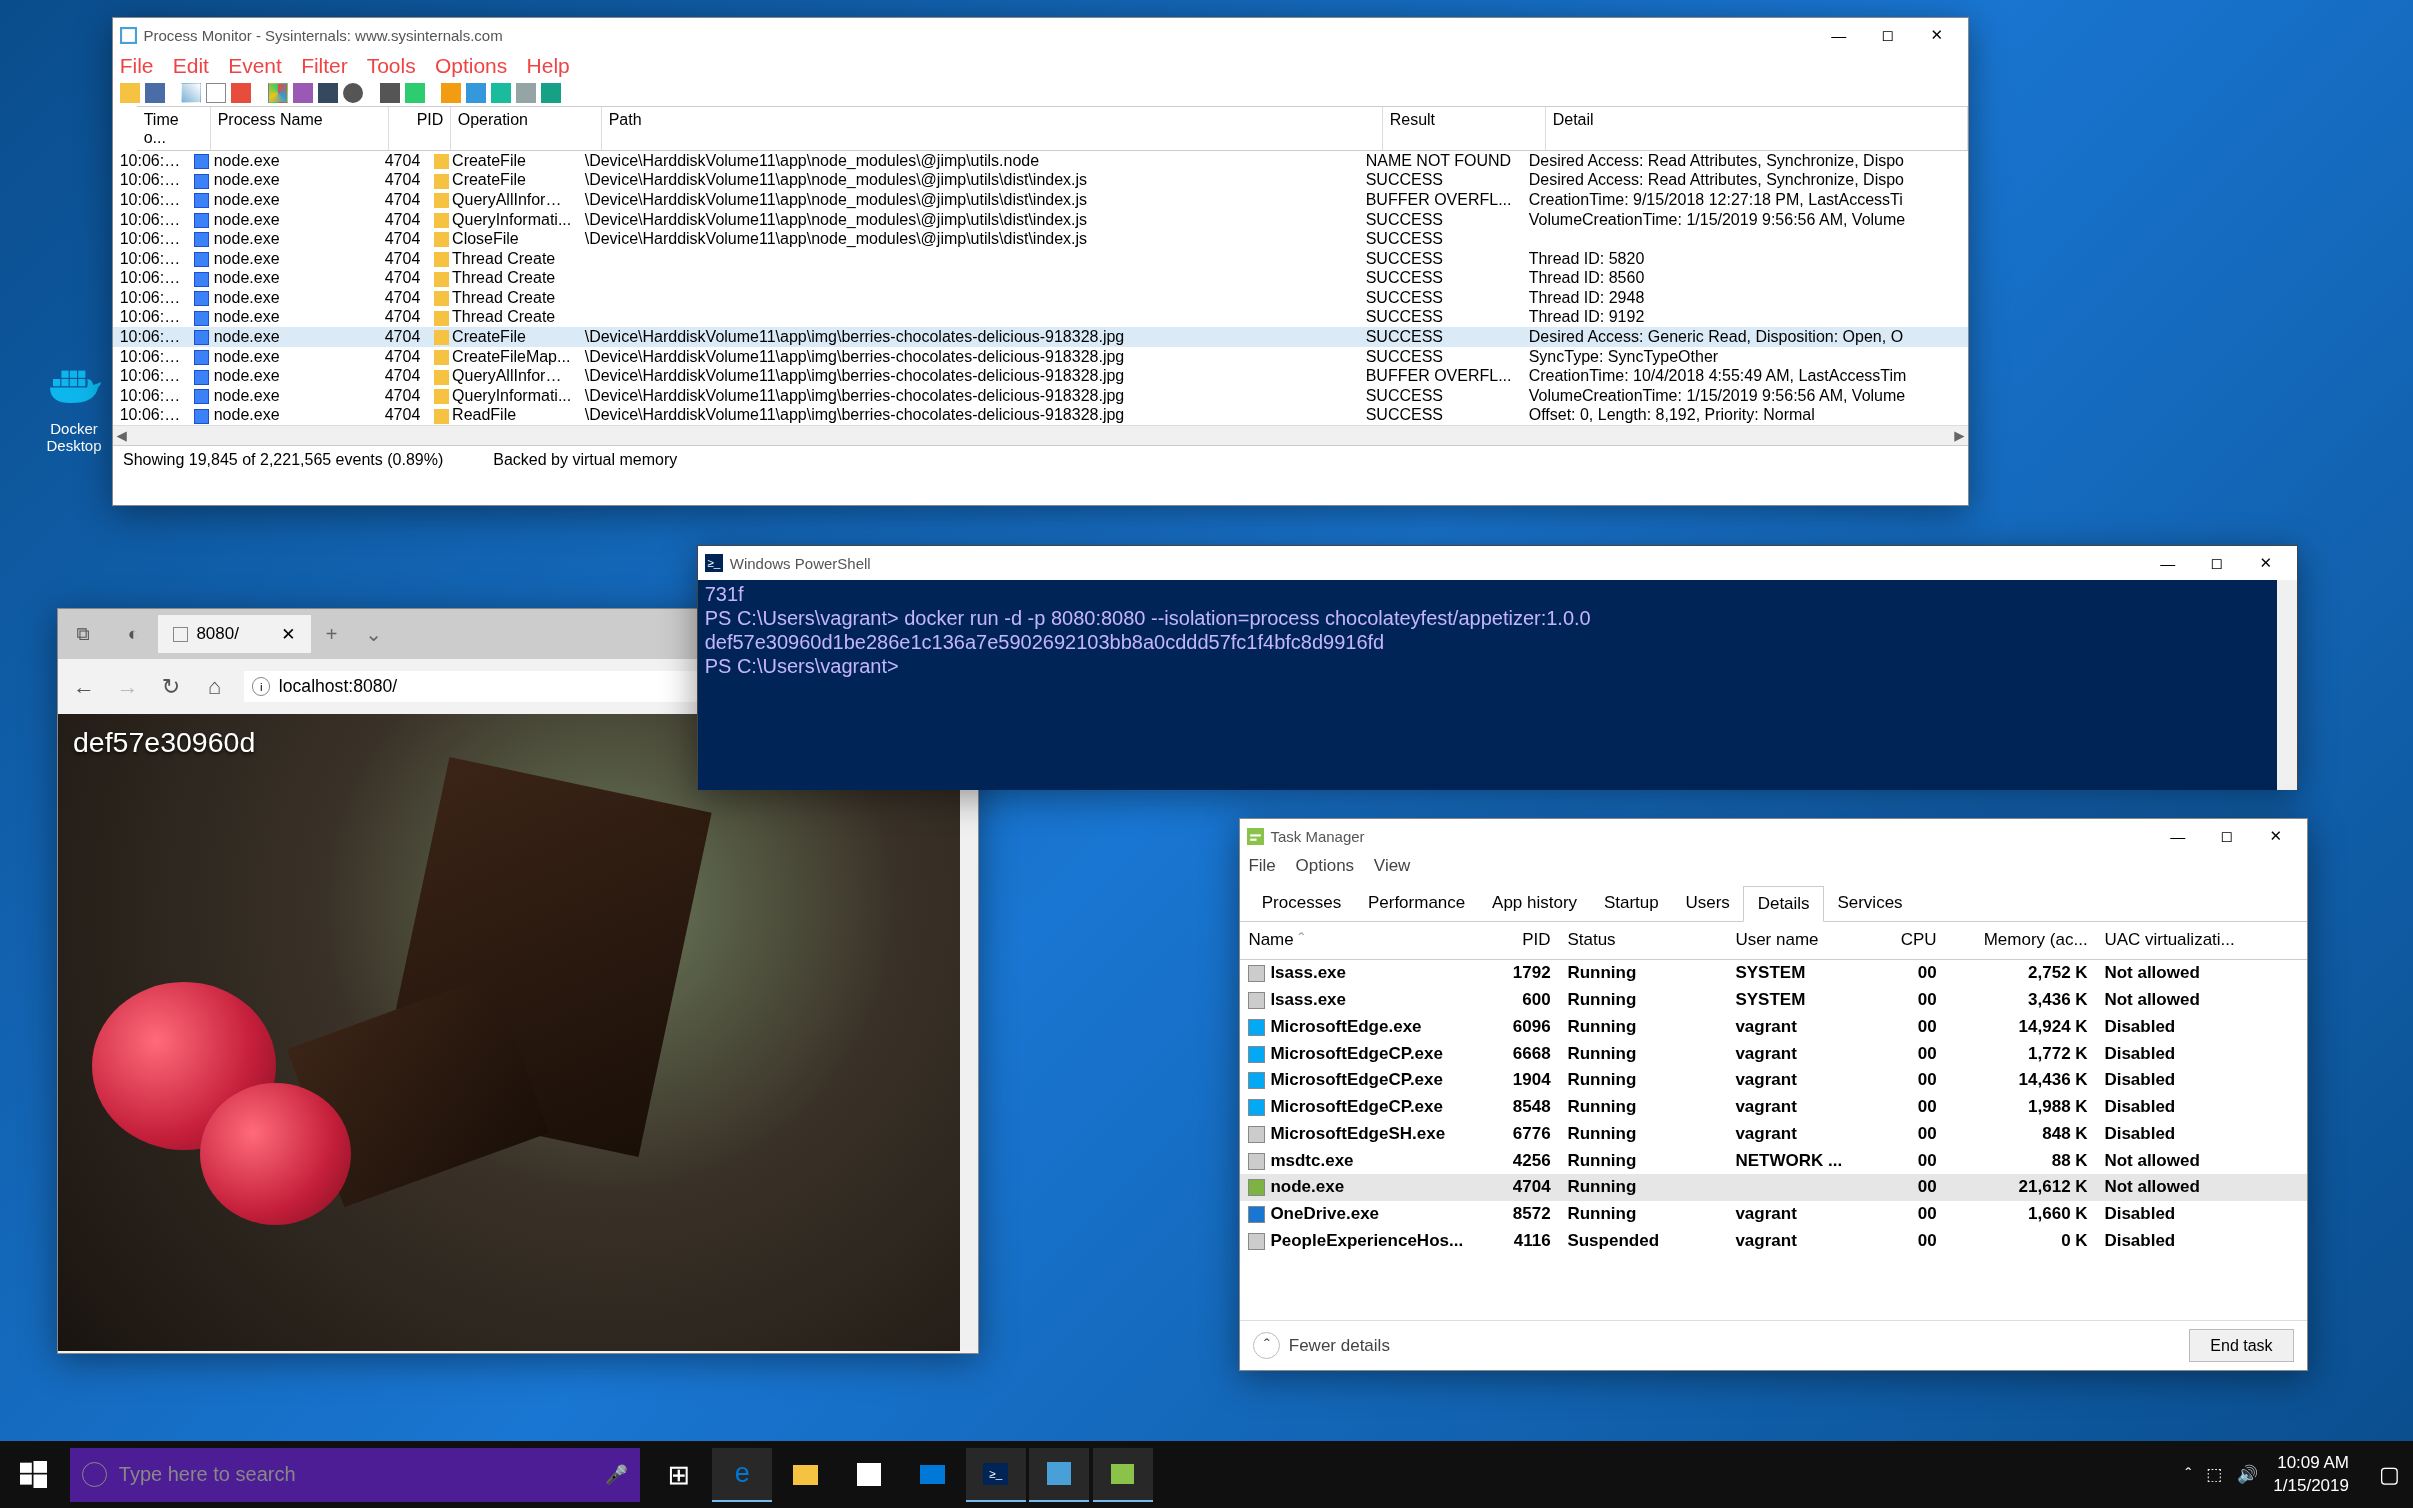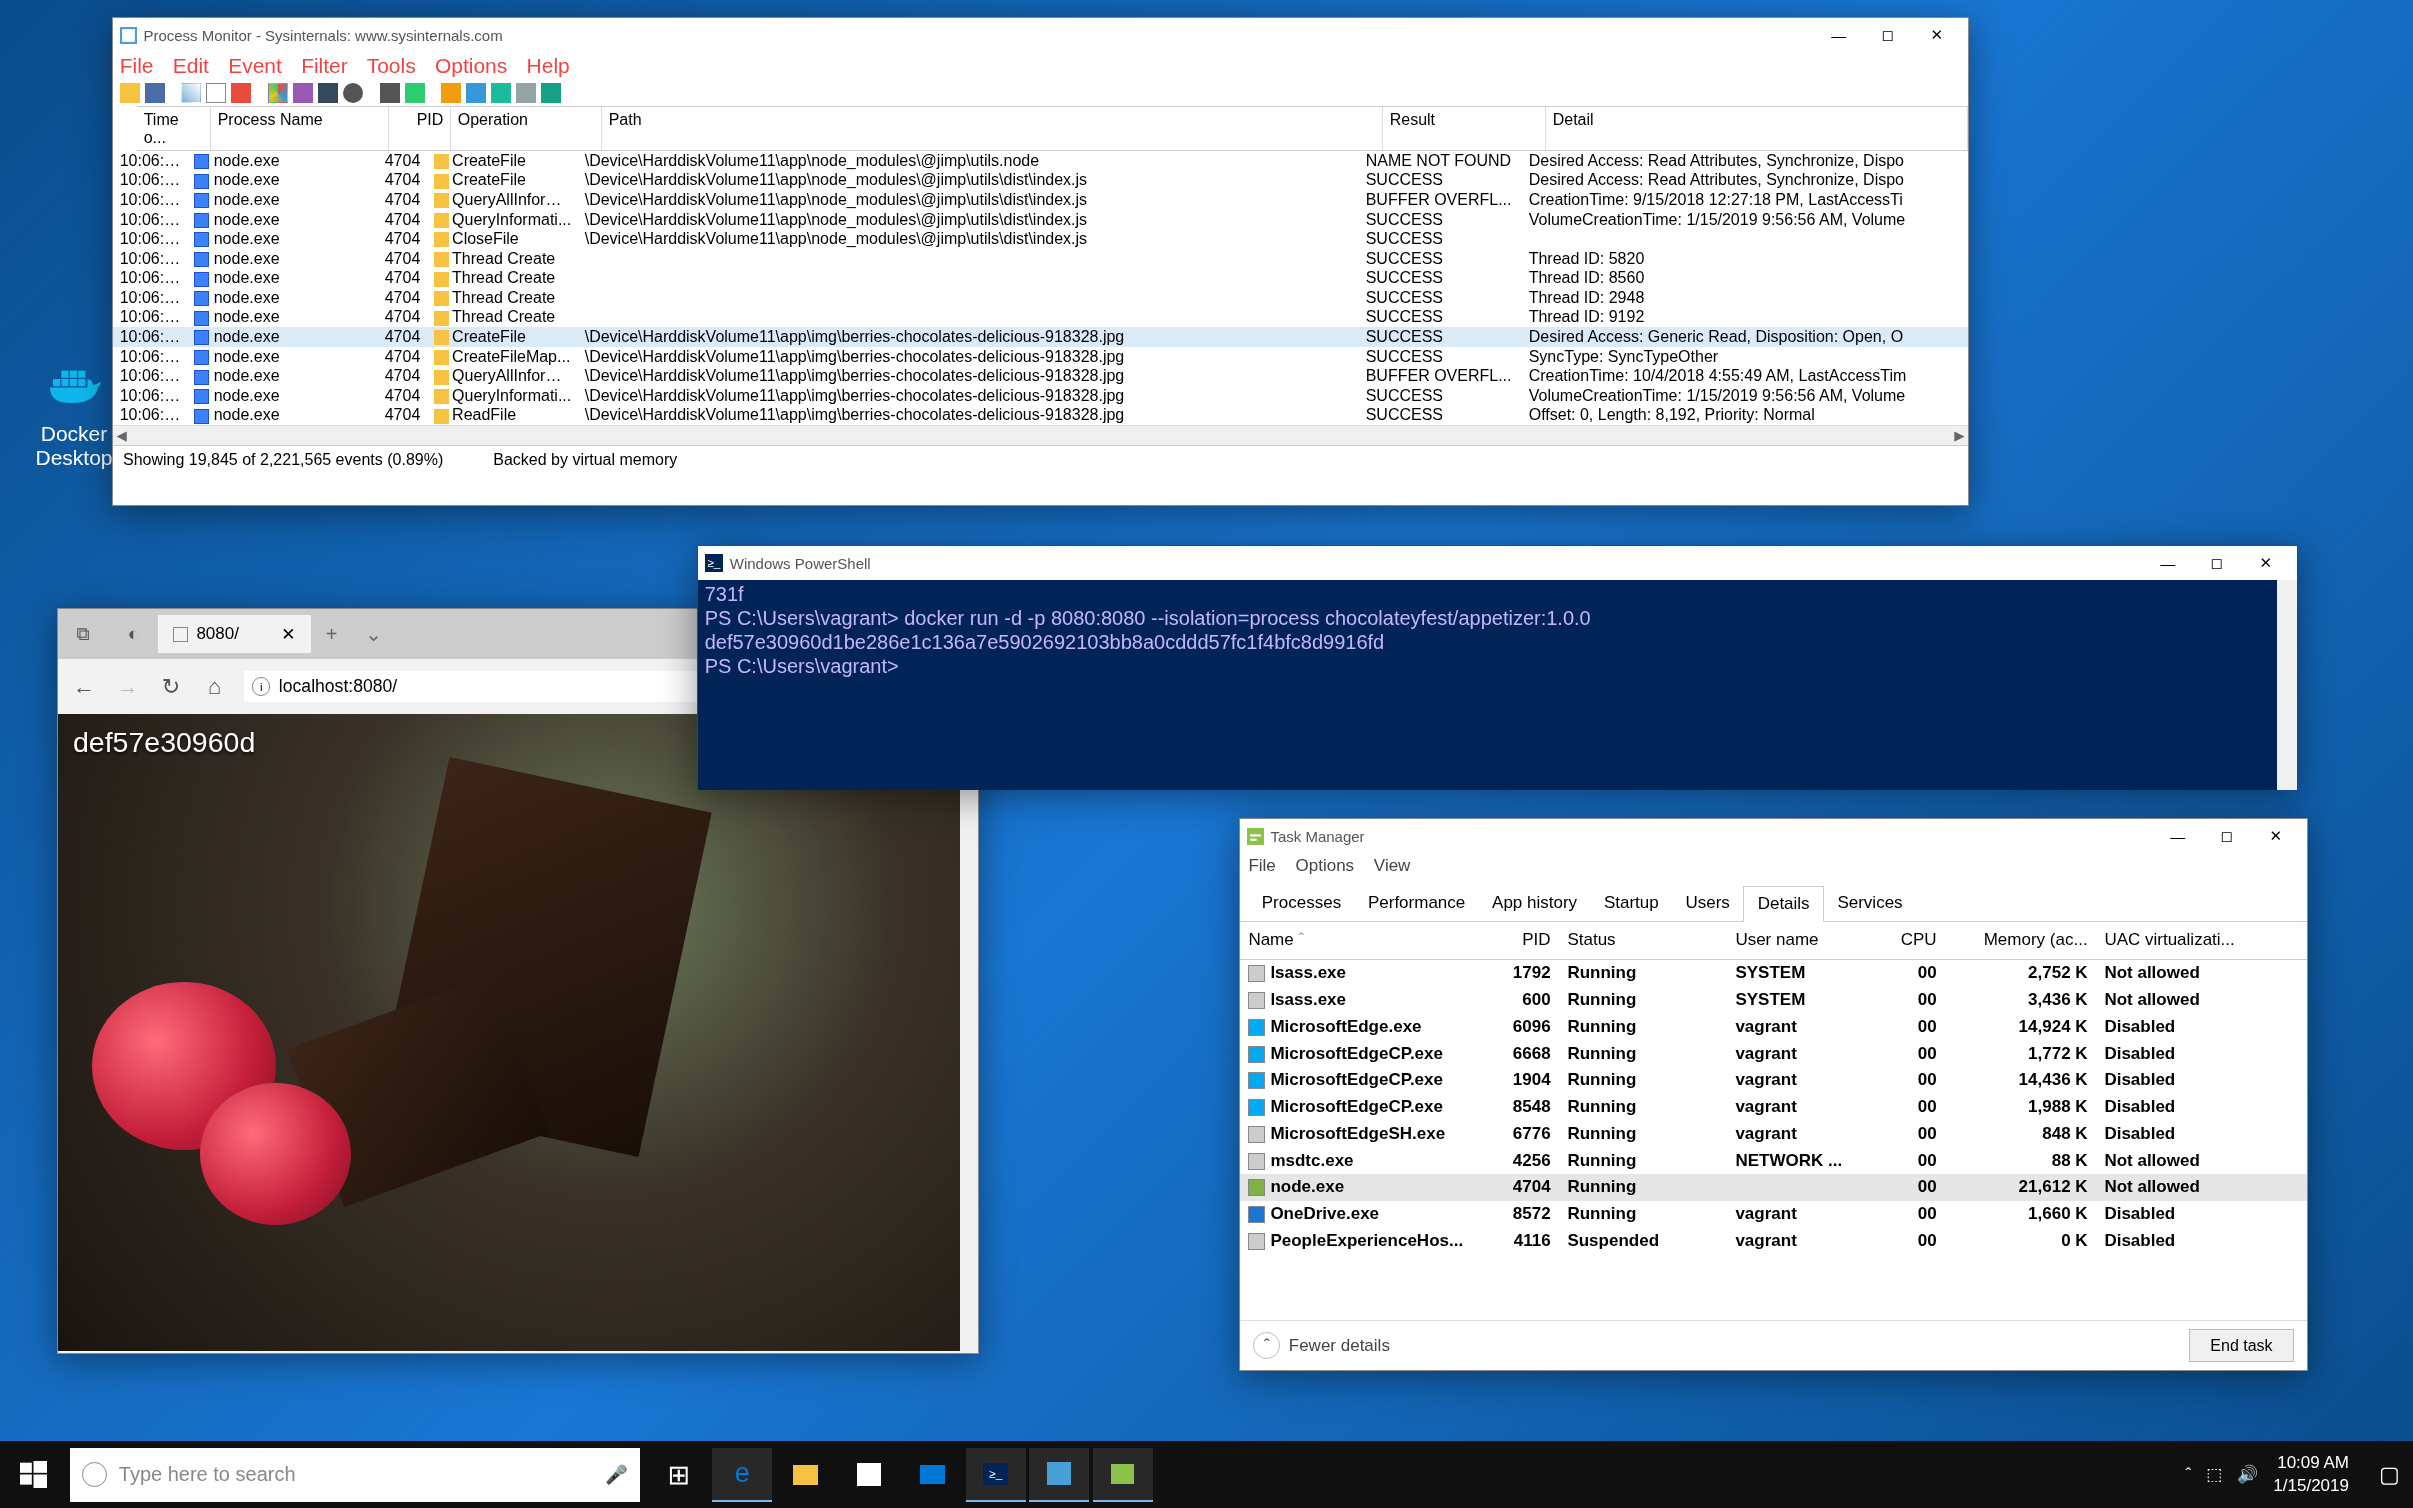--- a/index.html
+++ b/index.html
@@ -1,19 +1,19 @@
 <!DOCTYPE html>
 <html style="font-size:13.4px"><head>
 <meta charset="utf-8">
 <style>
 * { box-sizing: border-box; margin: 0; padding: 0; font-family: "Segoe UI", Tahoma, sans-serif; }
 body { width: 2413px; height: 1508px; background: linear-gradient(135deg, #0a4d8c 0%, #1976d2 50%, #0a4d8c 100%); position: relative; overflow: hidden; transform-origin: top left; }
 
 
-.desktop-icon { position: absolute; left: 23.5px; top: 360px; width: 101px; text-align: center; color: #fff; font-size: 21px; cursor: pointer; }
+.desktop-icon { position: absolute; left: 23.5px; top: 360px; width: 101px; text-align: center; color: #fff; font-size: 15px; cursor: pointer; }
 .desktop-icon .whale { width: 60px; height: 50px; margin: 0 auto 6.7px; }
 .whale-body { fill: #0db7ed; }
 
 
 .window { position: absolute; background: #fff; border: 0.8px solid #888; box-shadow: 0 6.7px 34px rgba(0,0,0,0.4); }
 .titlebar { height: 34px; display: flex; align-items: center; padding: 0 6.7px; background: #fff; }
 .titlebar .icon { width: 17px; height: 17px; margin-right: 6.7px; }
 .titlebar .title { flex: 1; font-size: 15px; color: #555; }
 .win-ctrls { display: flex; }
 .win-ctrl { width: 49px; height: 27px; display: flex; align-items: center; justify-content: center; font-size: 15px; cursor: pointer; }
@@ -77,21 +77,21 @@
 #taskmgr .footer { position:absolute; bottom:0; left:0; right:0; height:50px; display:flex; align-items:center; justify-content:space-between; padding: 0 13.4px; border-top:0.8px solid #ddd;}
 #taskmgr .footer .fewer { display:flex; align-items:center; gap:8.4px; font-size:17px; color:#444;}
 #taskmgr .footer .circle { width:27px; height:27px; border:0.8px solid #bbb; border-radius:50%; display:flex; align-items:center; justify-content:center;}
 #taskmgr .endtask { padding: 6.7px 20px; background:#f0f0f0; border:0.8px solid #bbb; font-size:16px;}
 .tm-ico { display:inline-block; width:17px; height:17px; margin-right:5px; vertical-align:middle; border:0.8px solid #888;}
 .ico-green{background:#7cb342} .ico-blue{background:#03a9f4} .ico-gray{background:#ccc} .ico-cloud{background:#1976d2}
 
 
 #taskbar { position:absolute; left:0; right:0; bottom:0; height:67px; background:#101010; display:flex; align-items:center; color:#fff;}
 #taskbar .start { width:67px; display:flex; align-items:center; justify-content:center;}
-#taskbar .search { width:570px; height:54px; background:#ffffff; color:#888; display:flex; align-items:center; padding:0 11.7px; gap:11.7px; font-size:20px; margin-left: 3.4px; justify-content: flex-end;}
+#taskbar .search { width:570px; height:54px; background:#4c1d95; color:#888; display:flex; align-items:center; padding:0 11.7px; gap:11.7px; font-size:20px; margin-left: 3.4px; justify-content: flex-end;}
 #taskbar .search .cortana { width:25px; height:25px; border:1.7px solid #888; border-radius:50%;}
 #taskbar .search .mic { margin-left:auto; font-size:18.4px;}
 #taskbar .tbicons { display:flex; gap: 3.4px; margin-left: 8.4px;}
 #taskbar .tbicons > div { width:60px; height:54px; display:flex; align-items:center; justify-content:center; font-size:27px;}
 #taskbar .tbicons > div.active { border-bottom:2.5px solid #76b9ed; background:rgba(255,255,255,0.1);}
 #taskbar .systray { margin-left:auto; display:flex; align-items:center; gap:15px; padding: 0 17px; font-size:17px;}
 #taskbar .clock { text-align:right; font-size:17px; line-height:1.3;}
 #taskbar .notif { width:47px; height:54px; display:flex; align-items:center; justify-content:center; font-size:22px;}
 </style>
 </head>

